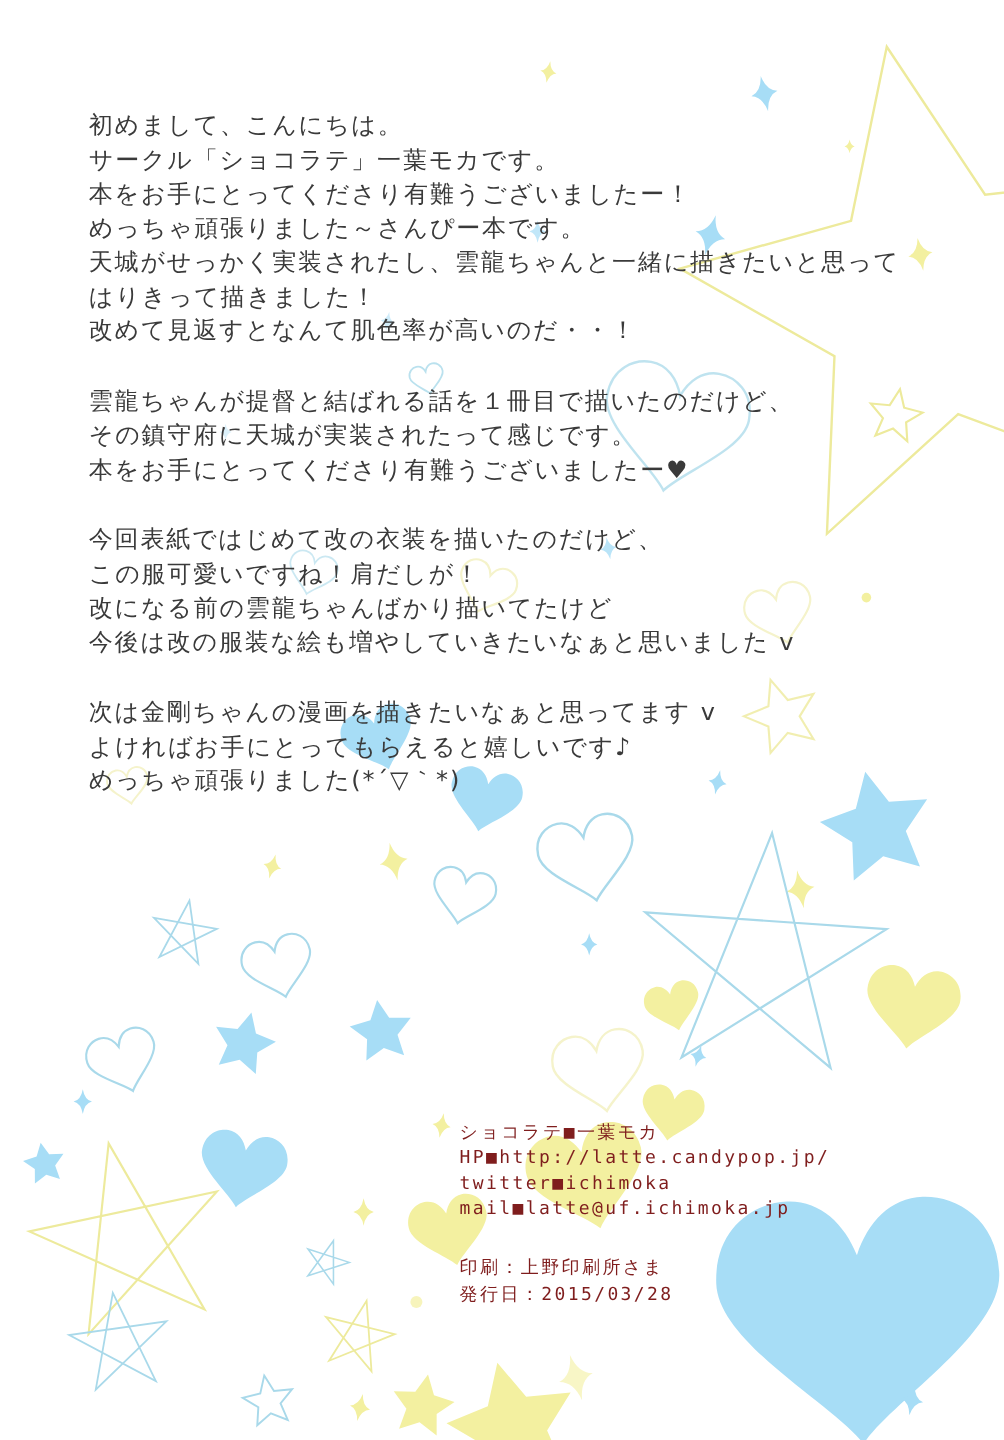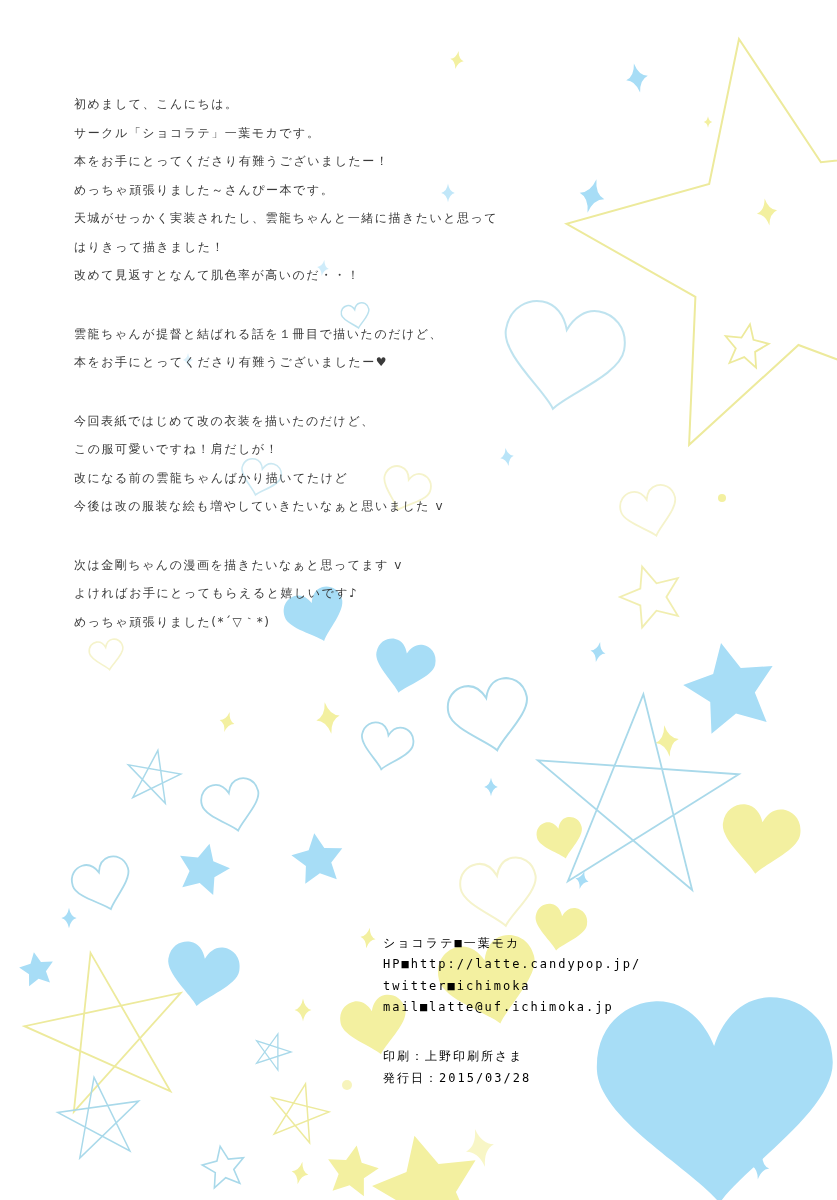--- a/index.html
+++ b/index.html
@@ -8,30 +8,30 @@
     width:837px;height:1200px;
     margin:0 auto;
     background:#ffffff;
     overflow:hidden;
     font-family:"DejaVu Sans",sans-serif;
   }
   .deco-layer{position:absolute;left:0;top:0;pointer-events:none;}
   .afterword{
     position:absolute;left:74px;top:90px;
     color:#3a3a3a;
-    font-size:12px;line-height:28.5px;
+    font-size:20px;line-height:28.5px;
     letter-spacing:1.5px;
     white-space:nowrap;
   }
   .para{margin:0 0 30px 0;}
   .credits{
     position:absolute;left:383px;top:933px;
-    color:#000000;
+    color:#7f1d1d;
     font-family:"DejaVu Sans Mono","DejaVu Sans",monospace;
-    font-size:12px;line-height:21.3px;
+    font-size:15px;line-height:21.3px;
     letter-spacing:2px;
     white-space:nowrap;
   }
   .pub-lines{margin-top:28px;line-height:21.5px;}
   .line{white-space:nowrap;}
 </style>
 </head>
 <body>
 
 <div class="page">
@@ -102,20 +102,21 @@
         <div class="line">初めまして、こんにちは。</div>
         <div class="line">サークル「ショコラテ」一葉モカです。</div>
         <div class="line">本をお手にとってくださり有難うございましたー！</div>
         <div class="line">めっちゃ頑張りました～さんぴー本です。</div>
         <div class="line">天城がせっかく実装されたし、雲龍ちゃんと一緒に描きたいと思って</div>
         <div class="line">はりきって描きました！</div>
         <div class="line">改めて見返すとなんて肌色率が高いのだ・・！</div>
       </div>
     <div class="para">
         <div class="line">雲龍ちゃんが提督と結ばれる話を１冊目で描いたのだけど、</div>
+        <div class="line">その鎮守府に天城が実装されたって感じです。</div>
         <div class="line">本をお手にとってくださり有難うございましたー♥</div>
       </div>
     <div class="para">
         <div class="line">今回表紙ではじめて改の衣装を描いたのだけど、</div>
         <div class="line">この服可愛いですね！肩だしが！</div>
         <div class="line">改になる前の雲龍ちゃんばかり描いてたけど</div>
         <div class="line">今後は改の服装な絵も増やしていきたいなぁと思いました v</div>
       </div>
     <div class="para">
         <div class="line">次は金剛ちゃんの漫画を描きたいなぁと思ってます v</div>

